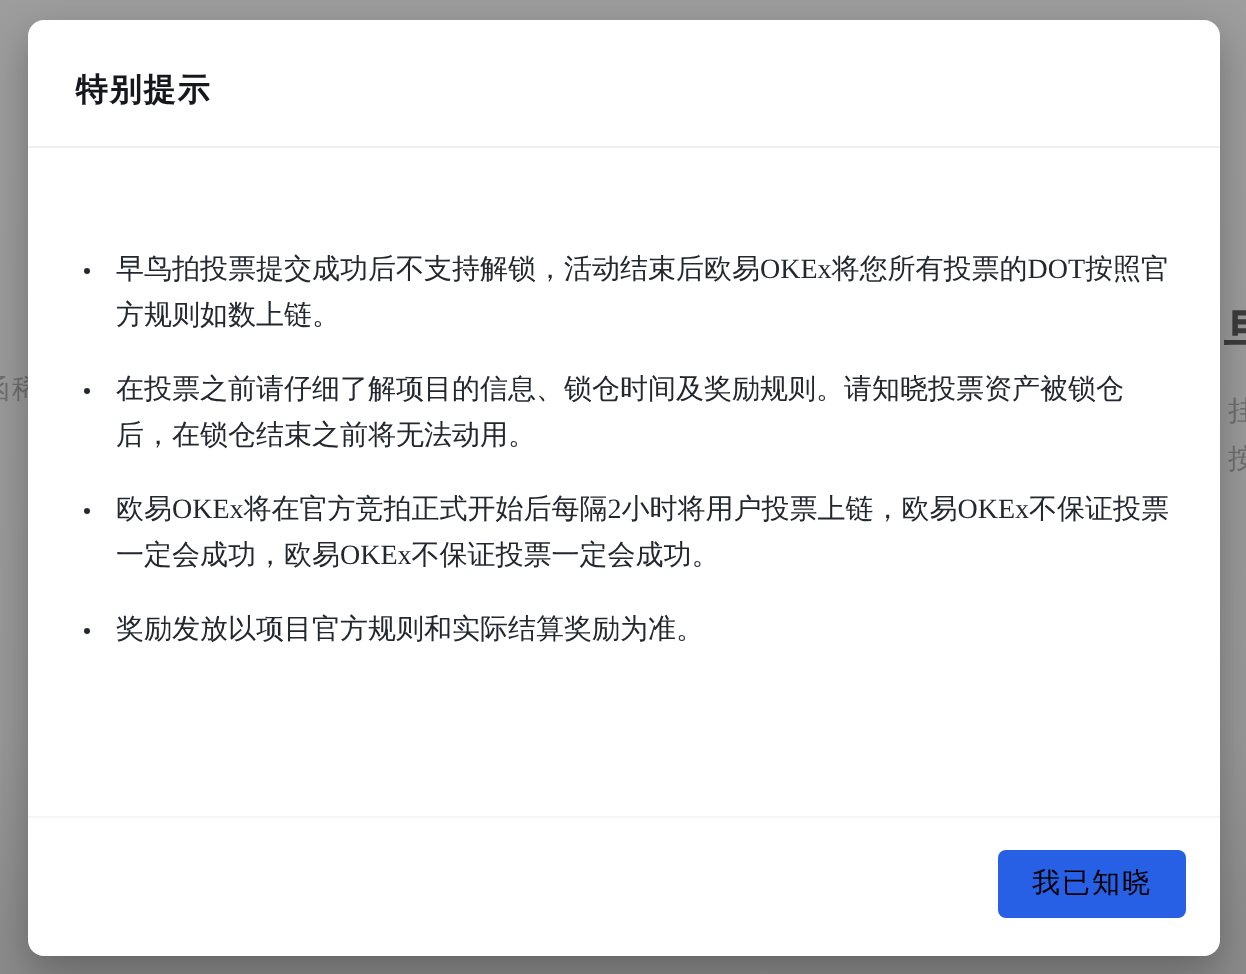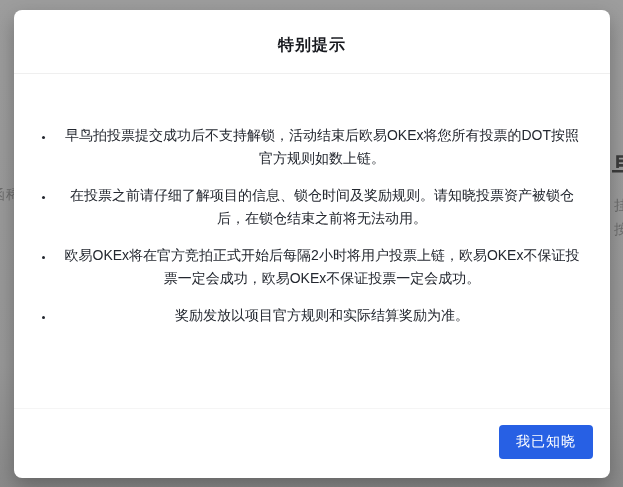--- a/index.html
+++ b/index.html
@@ -1,15 +1,15 @@
 <!DOCTYPE html>
 <html><head>
 <meta charset="utf-8">
 <style>
-  * { margin: 0; padding: 0; box-sizing: border-box; text-align: center; }
+  * { margin: 0; padding: 0; box-sizing: border-box; }
   html, body { width: 623px; height: 487px; overflow: hidden; }
   body {
     font-family: "Liberation Sans", "DejaVu Sans", sans-serif;
     position: relative;
     background: linear-gradient(180deg, #9d9d9d 0%, #989898 75%, #8a8a8a 100%);
   }
 
   
   .frag {
     position: absolute;
@@ -63,20 +63,21 @@
     margin: 50px 0 0 0;
     padding-left: 17px;
     list-style: disc;
   }
   .notice-list li {
     font-size: 14px;
     line-height: 23px;
     color: #23272f;
     margin-bottom: 14px;
     padding-left: 3px;
+    font-family: Liberation Serif, serif;
   }
   .notice-list li::marker {
     color: #23272f;
     font-size: 11px;
   }
 
   .modal-footer {
     flex: none;
     height: 69px;
     padding: 16px 17px 16px 16px;
@@ -84,21 +85,21 @@
     justify-content: flex-end;
     align-items: flex-start;
   }
   .confirm-btn {
     height: 34px;
     min-width: 83px;
     padding: 0 17px;
     border: none;
     border-radius: 4px;
     background: #2760e4;
-    color: #ffffff;
+    color: #000000;
     font-size: 14px;
     font-family: inherit;
     letter-spacing: 1px;
     cursor: pointer;
   }
 </style>
 </head>
 <body>
 
 <div class="frag frag-left">

